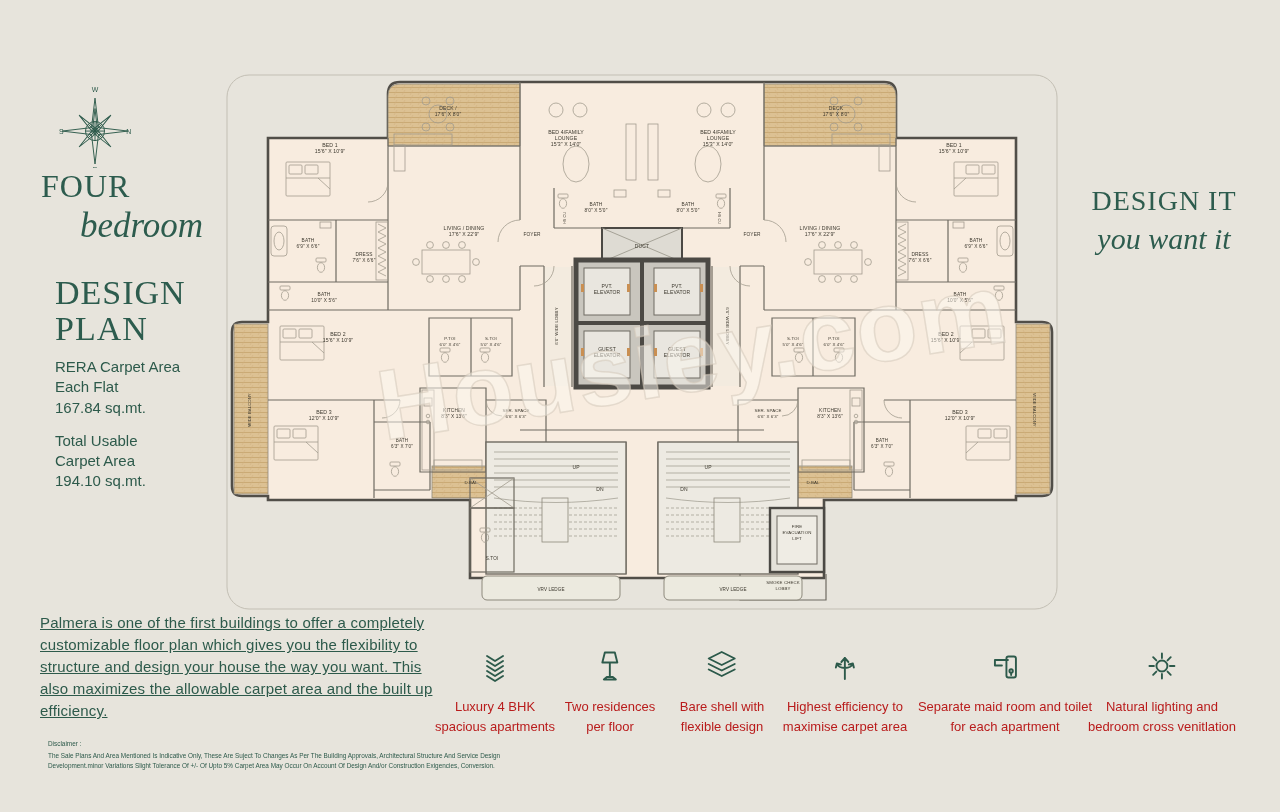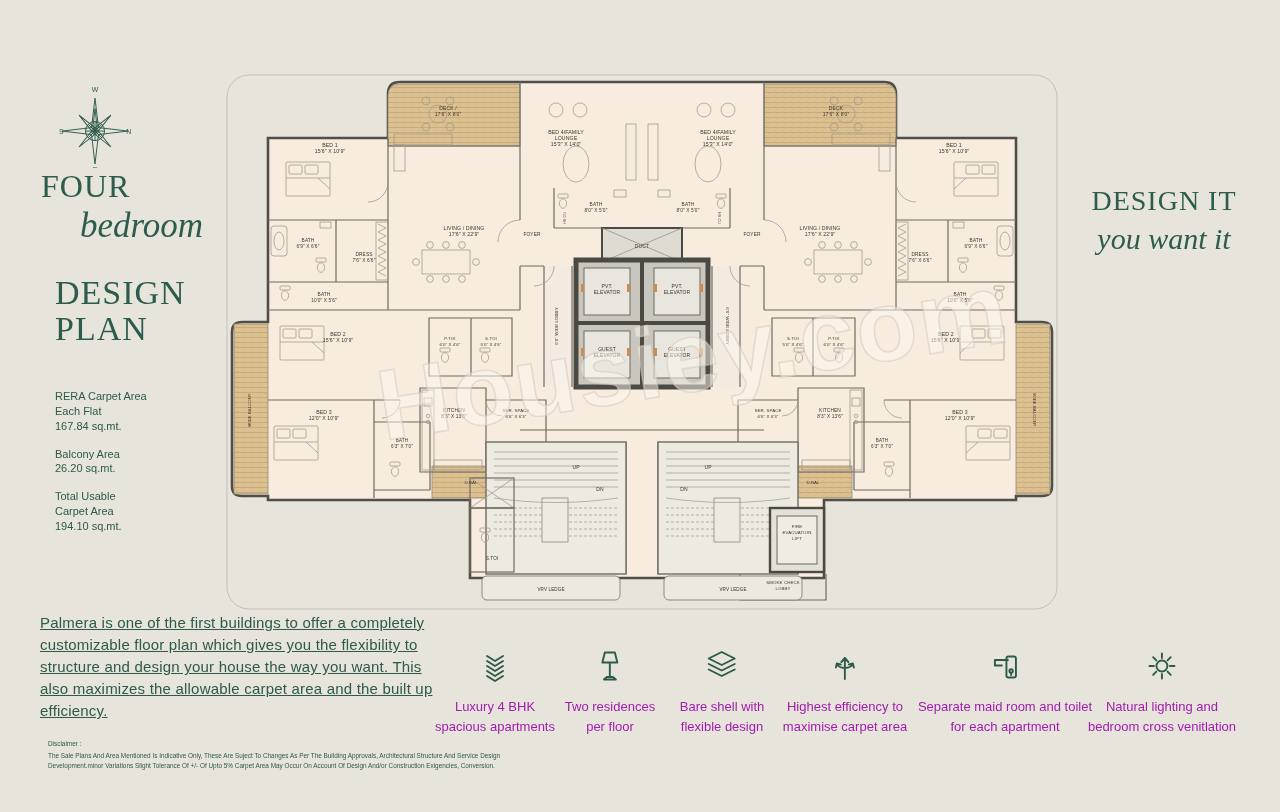--- a/index.html
+++ b/index.html
@@ -10,32 +10,32 @@
     color:#2d5a4b;
   }
   .abs{position:absolute;}
   
   #compass{left:56px;top:82px;}
   .h-serif{font-family:"Liberation Serif",serif;color:#2d5c4e;}
   #title1{left:41px;top:168px;font-size:32px;letter-spacing:1px;}
   #title2{left:55px;top:206px;font-size:35px;font-style:italic;margin-left:25px;}
   #sub1{left:55px;top:274px;font-size:34px;letter-spacing:1px;}
   #sub2{left:55px;top:310px;font-size:34px;letter-spacing:1px;}
-  #stats{left:55px;top:357px;font-size:11px;line-height:1.35;margin-top:32px;}
+  #stats{left:55px;top:357px;font-size:15px;line-height:1.35;}
   .stat{margin-bottom:13px;}
   
   #right-panel{left:1084px;top:184px;width:160px;text-align:center;}
   #right-panel .l1,#right-panel .l2{font-family:"Liberation Serif",serif;font-size:28px;color:#2d5c4e;letter-spacing:1px;line-height:1.2;}
   #right-panel .l3{font-family:"Liberation Serif",serif;font-style:italic;font-size:30px;color:#2d5c4e;margin-top:4px;}
   
   #description{left:40px;top:612px;width:404px;font-size:15px;line-height:1.47;letter-spacing:.2px;text-decoration:underline;}
   #disclaimer{left:48px;top:739px;width:600px;font-size:6.4px;line-height:1.65;color:#2d5a4b;}
   #disclaimer .dh{margin-bottom:1px;}
   
-  .feature{position:absolute;top:648px;transform:translateX(-50%);text-align:center;font-size:13px;line-height:1.55;color:#a21caf;white-space:nowrap;}
+  .feature{position:absolute;top:648px;transform:translateX(-50%);text-align:center;font-size:13px;line-height:1.55;color:#b91c1c;white-space:nowrap;}
   .feature svg{display:block;margin:0 auto 13px auto;}
   
   #plan{left:224px;top:70px;}
   .site{fill:none;stroke:#c3bfb4;stroke-width:1;}
   .outer{fill:#f8ecdf;stroke:#514e48;stroke-width:2.6;}
   .w1{stroke:#6f6b62;stroke-width:1.2;fill:none;}
   .furn{stroke:#a29c8e;stroke-width:.8;fill:none;}
   .deckf{fill:url(#wood);stroke:#8e8a7e;stroke-width:.8;}
   .stair{fill:#edeae2;stroke:#6f6b62;stroke-width:1.4;}
   .tread{stroke:#8d897c;stroke-width:.6;fill:none;}
@@ -86,24 +86,20 @@
 <div id="title1" class="abs h-serif">FOUR</div>
 <div id="title2" class="abs h-serif">bedroom</div>
 <div id="sub1" class="abs h-serif">DESIGN</div>
 <div id="sub2" class="abs h-serif">PLAN</div>
 
 <div id="stats" class="abs">
   <div class="stat">
     <div>RERA Carpet Area</div>
     <div>Each Flat</div>
     <div>167.84 sq.mt.</div>
-  </div>
-  <div class="stat">
-    <div>Balcony Area</div>
-    <div>26.20 sq.mt.</div>
   </div>
   <div class="stat">
     <div>Total Usable</div>
     <div>Carpet Area</div>
     <div>194.10 sq.mt.</div>
   </div>
 </div>
 
 <div id="right-panel" class="abs">
   <div class="l1">DESIGN IT</div>

